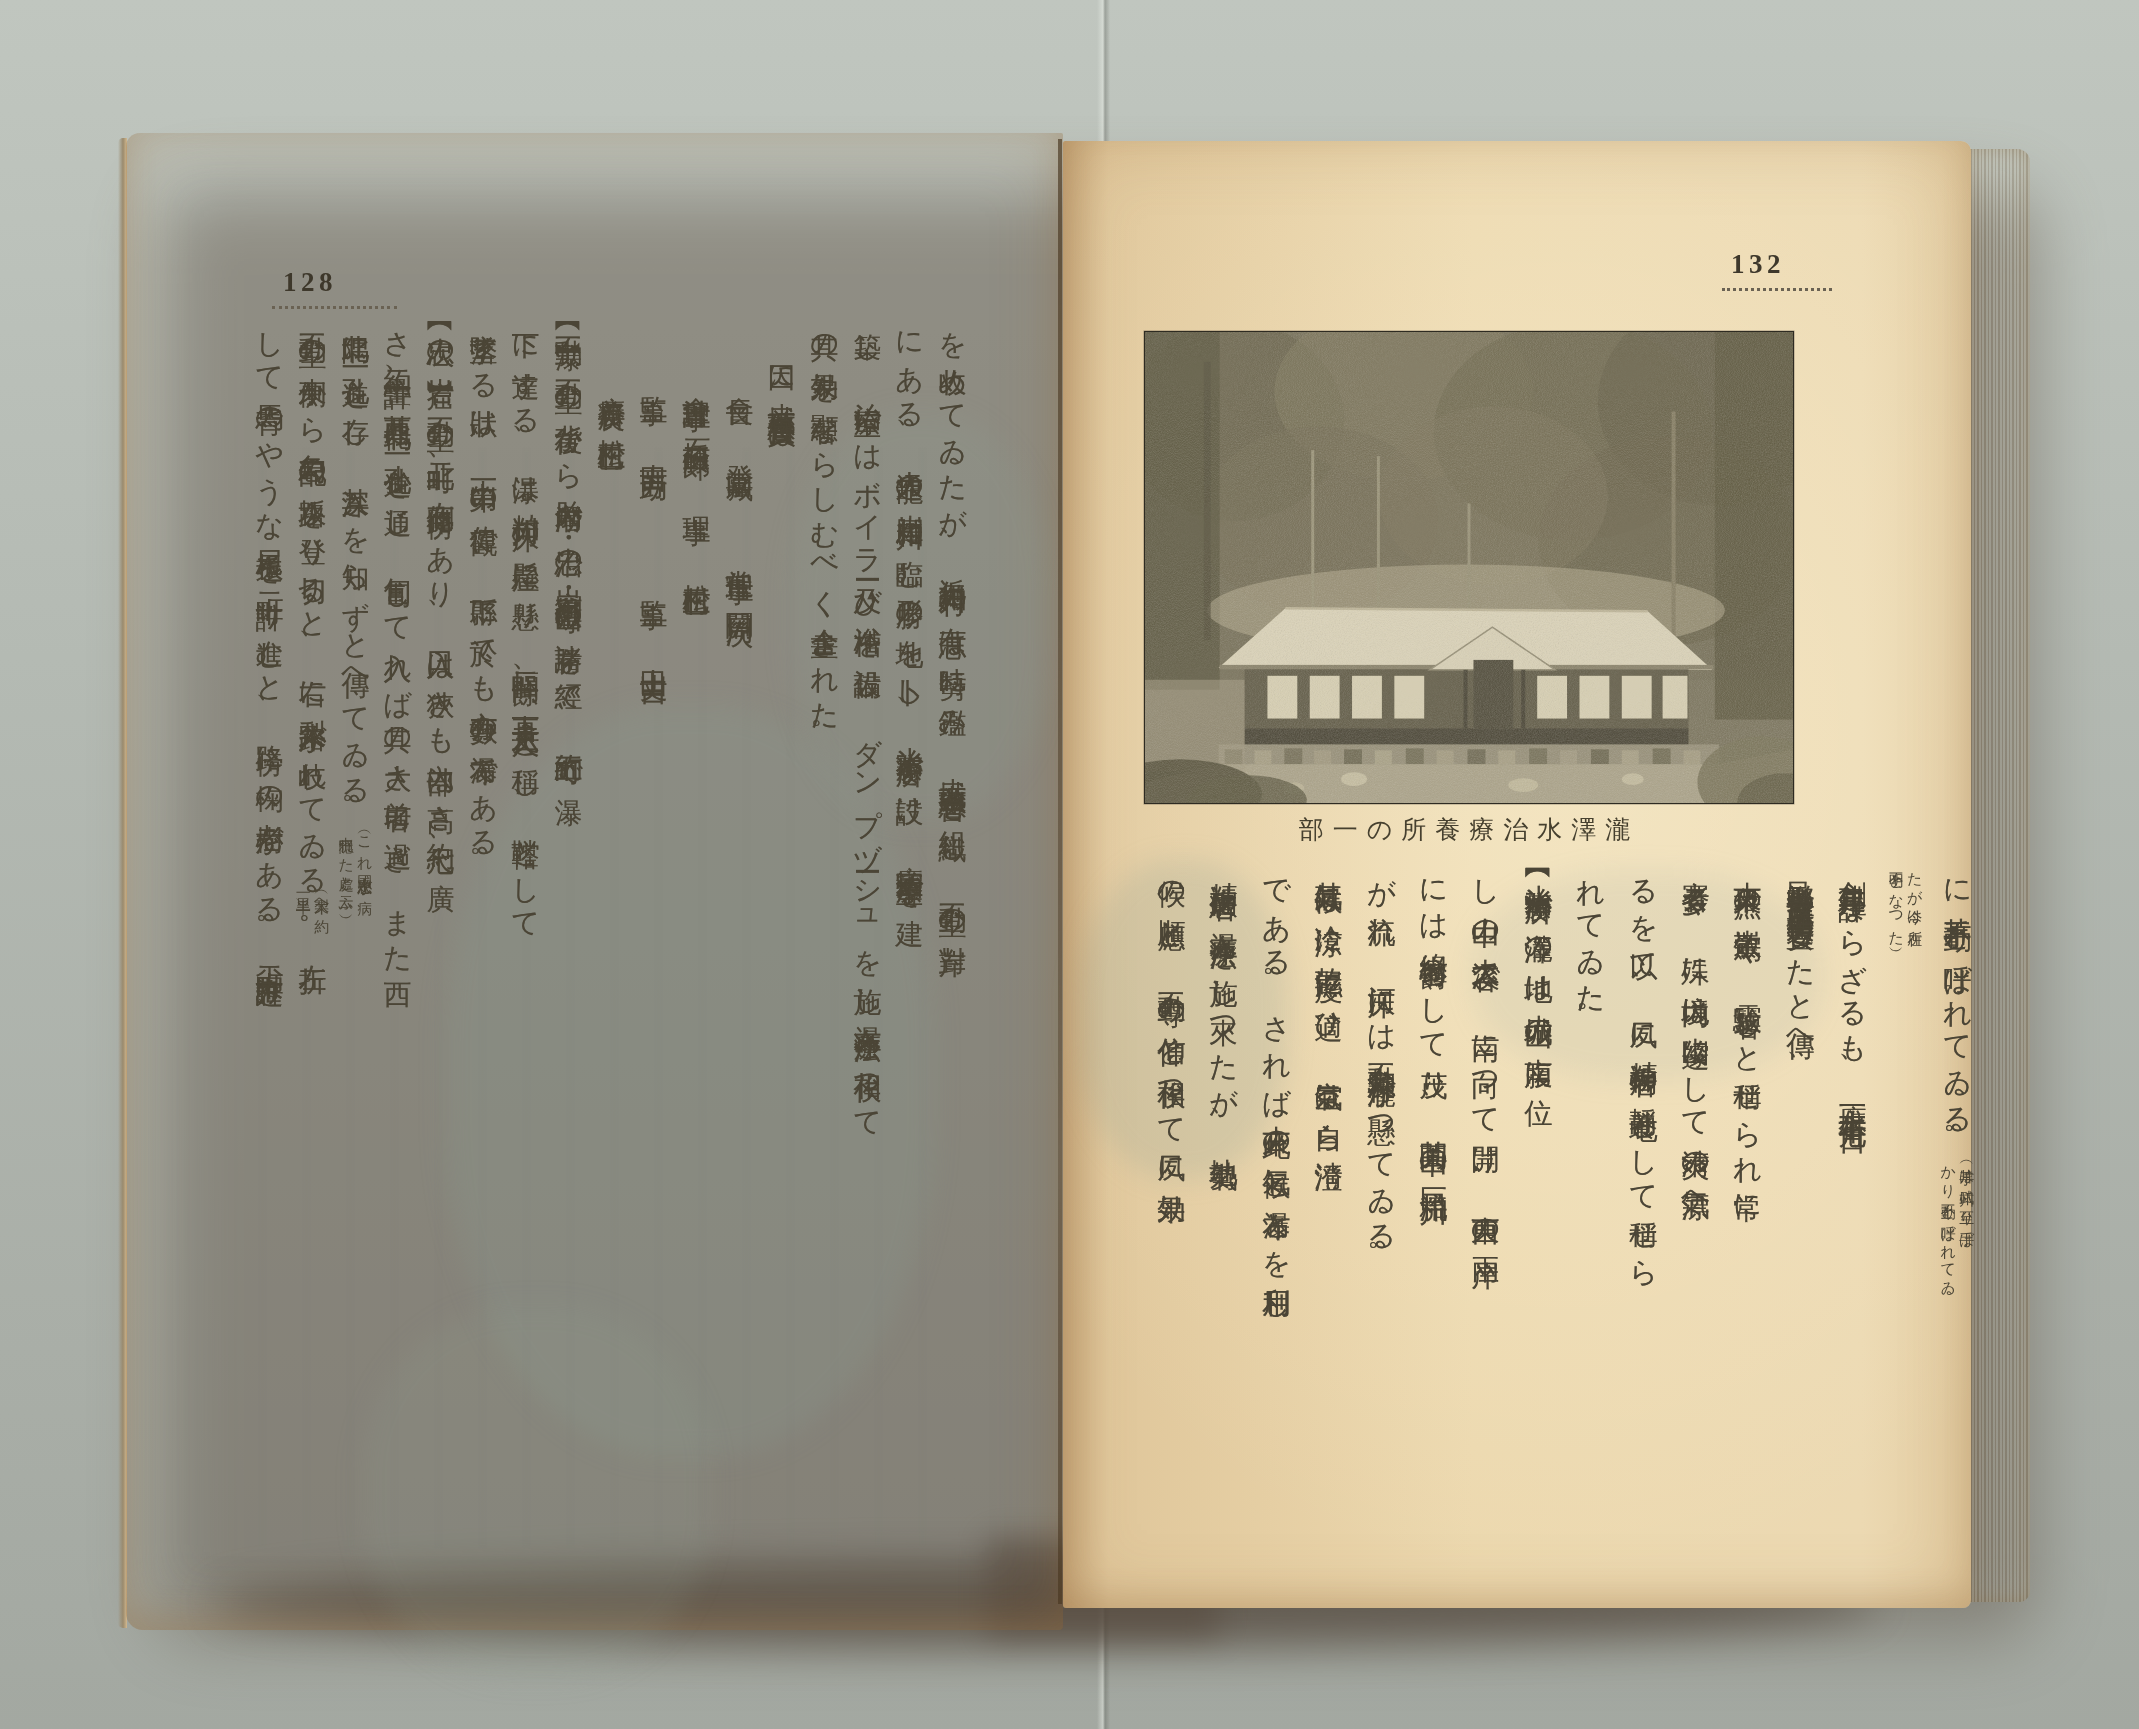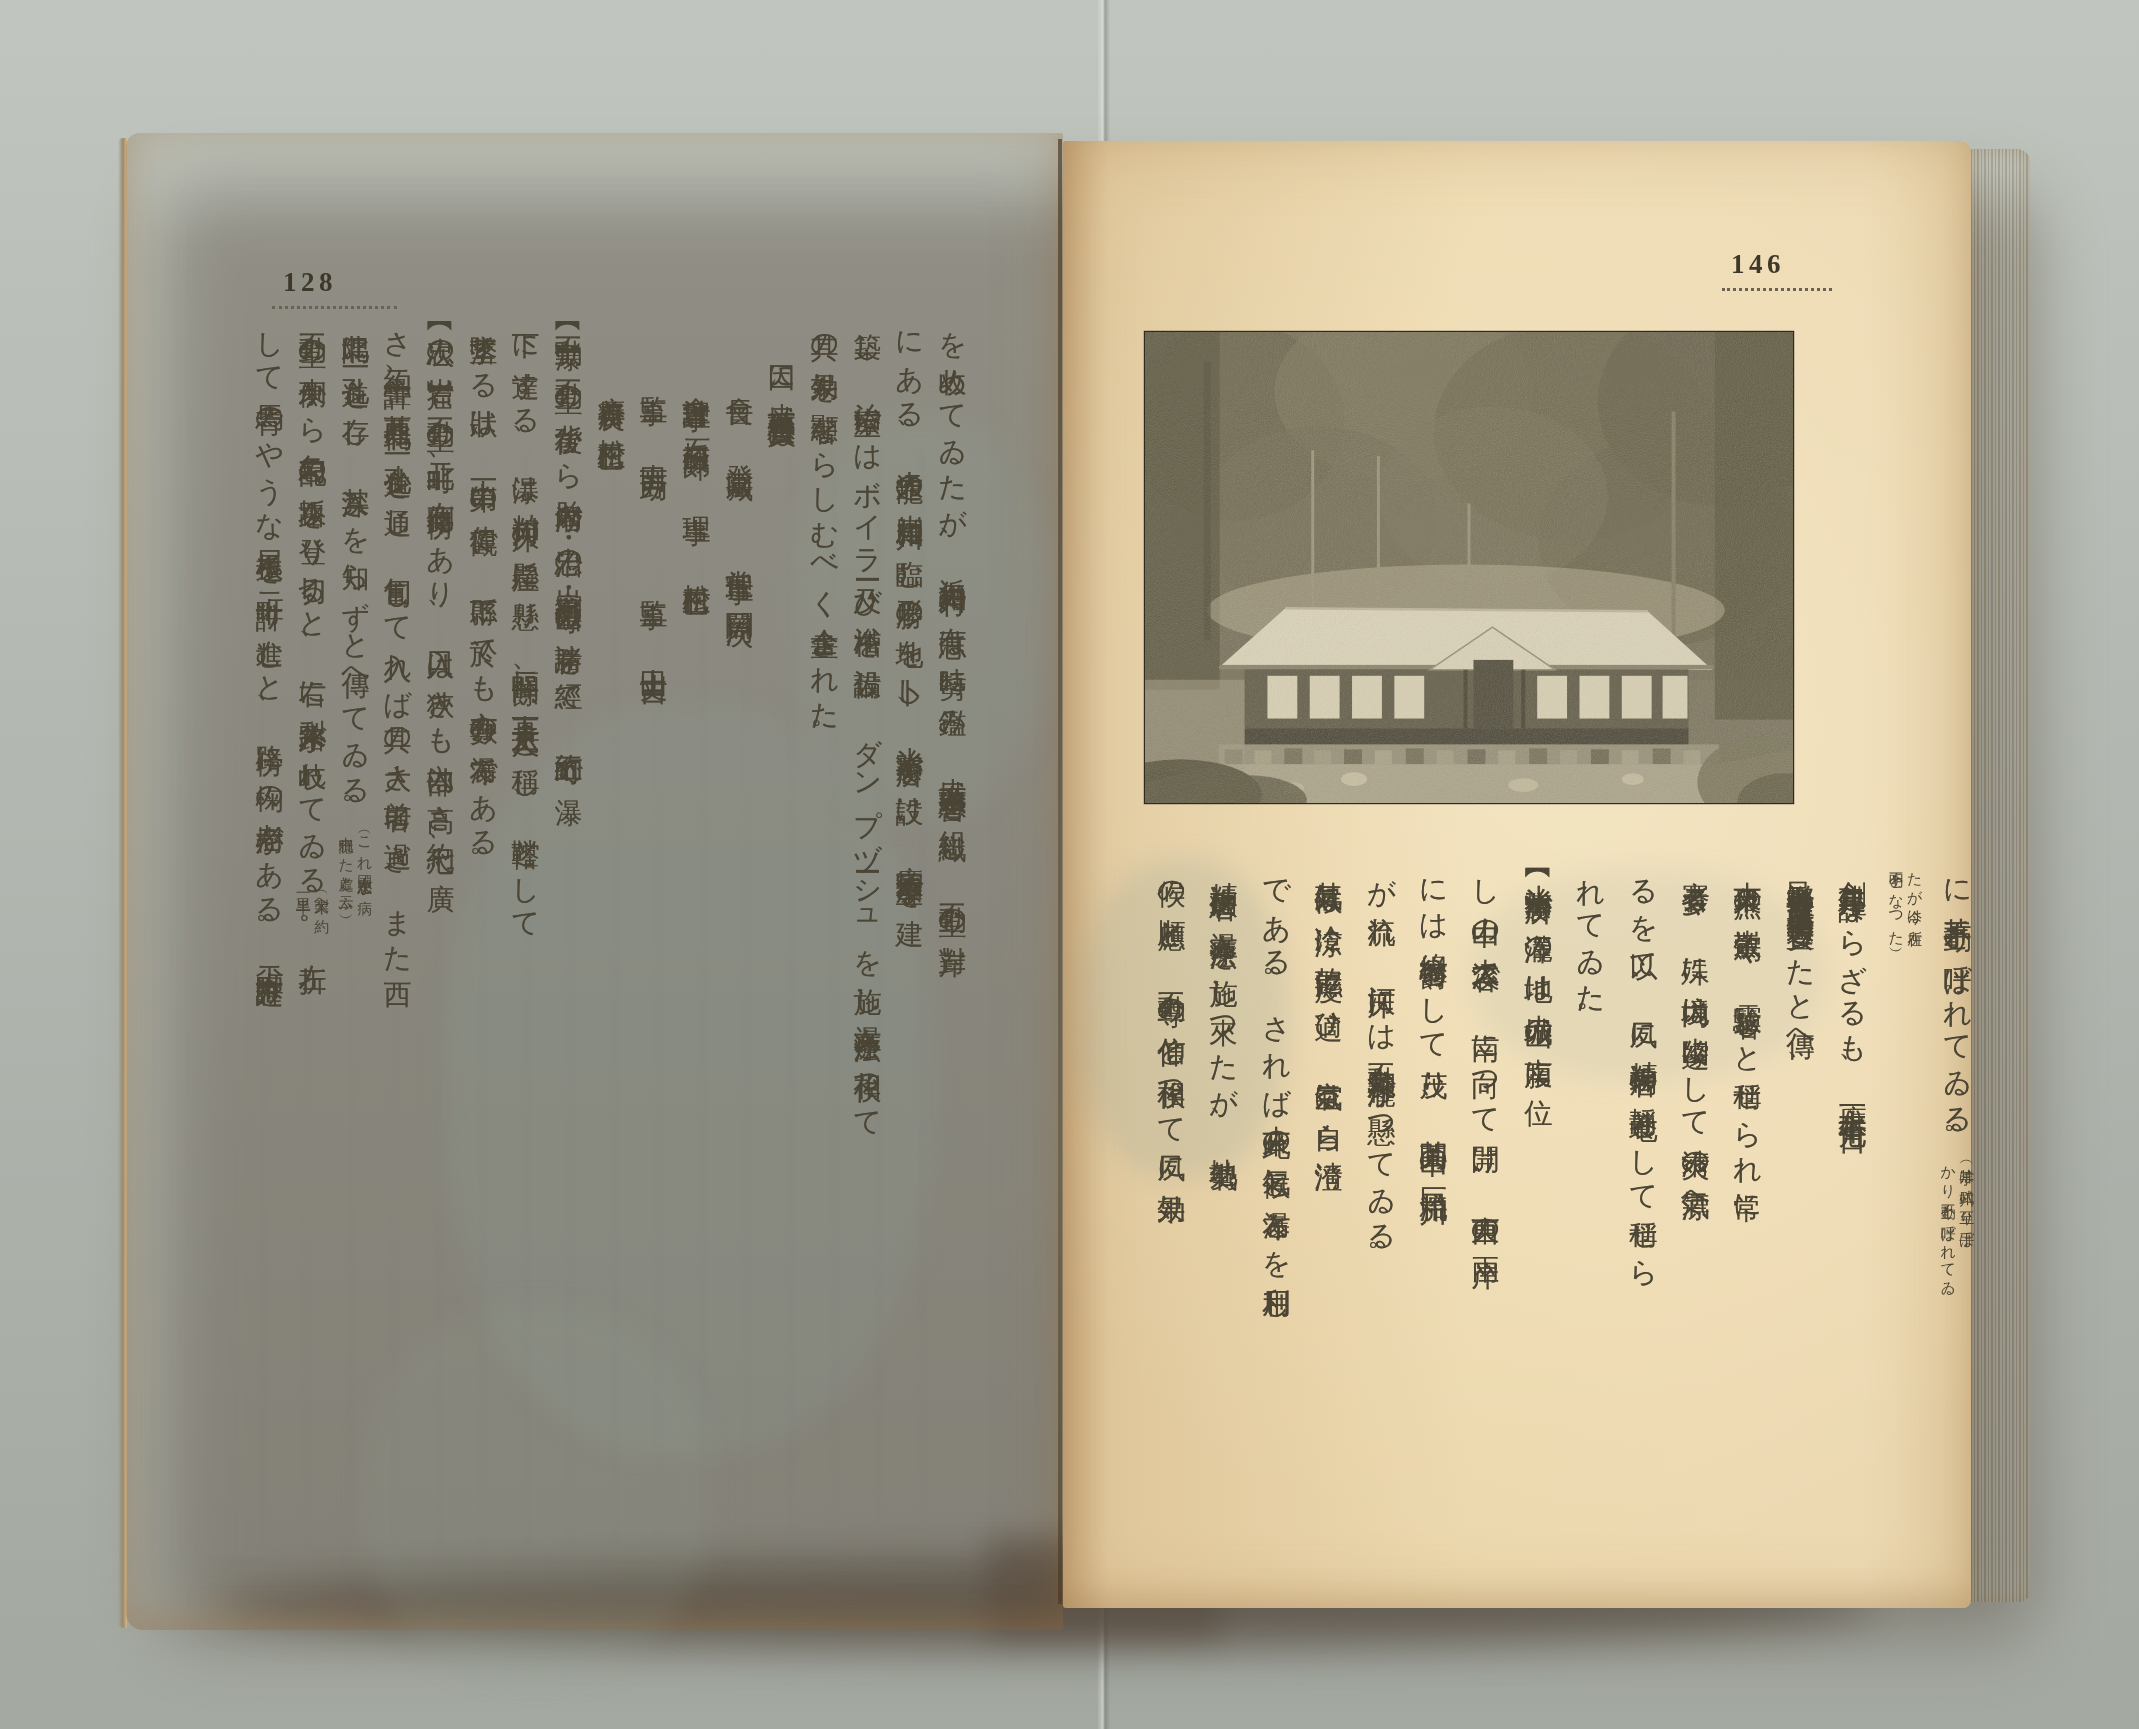--- a/index.html
+++ b/index.html
@@ -96,21 +96,21 @@
     <div class="ghost g4" style="left:15px;top:719px;"></div>
     <div class="ghost g5" style="left:409px;top:729px;"></div>
   </div>
   <div class="gutter-line"></div>
 
   <div class="pageno pn-left">
     <span>128</span>
     <div class="dotted"></div>
   </div>
   <div class="pageno pn-right">
-    <span>146</span>
+    <span>132</span>
     <div class="dotted"></div>
   </div>
 
   <div class="photo">
     <svg viewBox="0 0 1302 948" preserveAspectRatio="none">
       <defs>
         <filter id="ng" x="0" y="0" width="100%" height="100%">
           <feTurbulence type="fractalNoise" baseFrequency="0.5" numOctaves="2" stitchTiles="stitch" result="n"></feTurbulence>
           <feColorMatrix in="n" type="saturate" values="0"></feColorMatrix>
         </filter>
@@ -183,20 +183,21 @@
       <ellipse cx="980" cy="900" rx="22" ry="12" fill="#c0baa0"></ellipse>
       <ellipse cx="70" cy="930" rx="165" ry="70" fill="#403e2c" opacity=".9"></ellipse>
       <ellipse cx="205" cy="942" rx="120" ry="50" fill="#4a4834" opacity=".8"></ellipse>
       <ellipse cx="1240" cy="906" rx="130" ry="92" fill="#6a6750" opacity=".9"></ellipse>
       <ellipse cx="1285" cy="948" rx="95" ry="60" fill="#55523d"></ellipse>
 
       <rect x="0" y="0" width="1302" height="948" filter="url(#ng)" opacity=".28"></rect>
       <rect x="0" y="0" width="1302" height="948" fill="#d9c89c" opacity=".16"></rect>
     </svg>
   </div>
+  <div class="caption">部一の所養療治水澤瀧</div>
 
   <div class="vtext" id="p103">
       <div class="vcol" style="right: 0px;"><span class="seg">を收めてゐたが、近年粕川村の有志は時勢に鑑み、赤城山慈惠會を組織し、不動堂の對岸</span></div>
       <div class="vcol" style="right: 43px;"><span class="seg">にある、大通龍の崖脚粕川に臨む形勝の地を卜し、水治療養所を設け、病室治療室等を建</span></div>
       <div class="vcol" style="right: 85px;"><span class="seg">築し、治療室にはボイラー及び浴槽を設備し、ダンプヅーシュを施し瀑布療法と相俟つて</span></div>
       <div class="vcol" style="right: 128px;"><span class="seg">其の効果を顯著ならしむべく企畫された。</span></div>
       <div class="vcol" style="right: 171px;"><span class="seg">　因に赤城慈惠會役員は</span></div>
       <div class="vcol" style="right: 213px;"><span class="seg">　　會長　　登山嘉藏　　　常任理事　關口周次</span></div>
       <div class="vcol" style="right: 256px;"><span class="seg">　　會計理事　石橋藤三郎　　理事　　松村正巳</span></div>
       <div class="vcol" style="right: 299px;"><span class="seg">　　監事　　吉田芳助　　　　監事　　山田丈吉</span></div>

